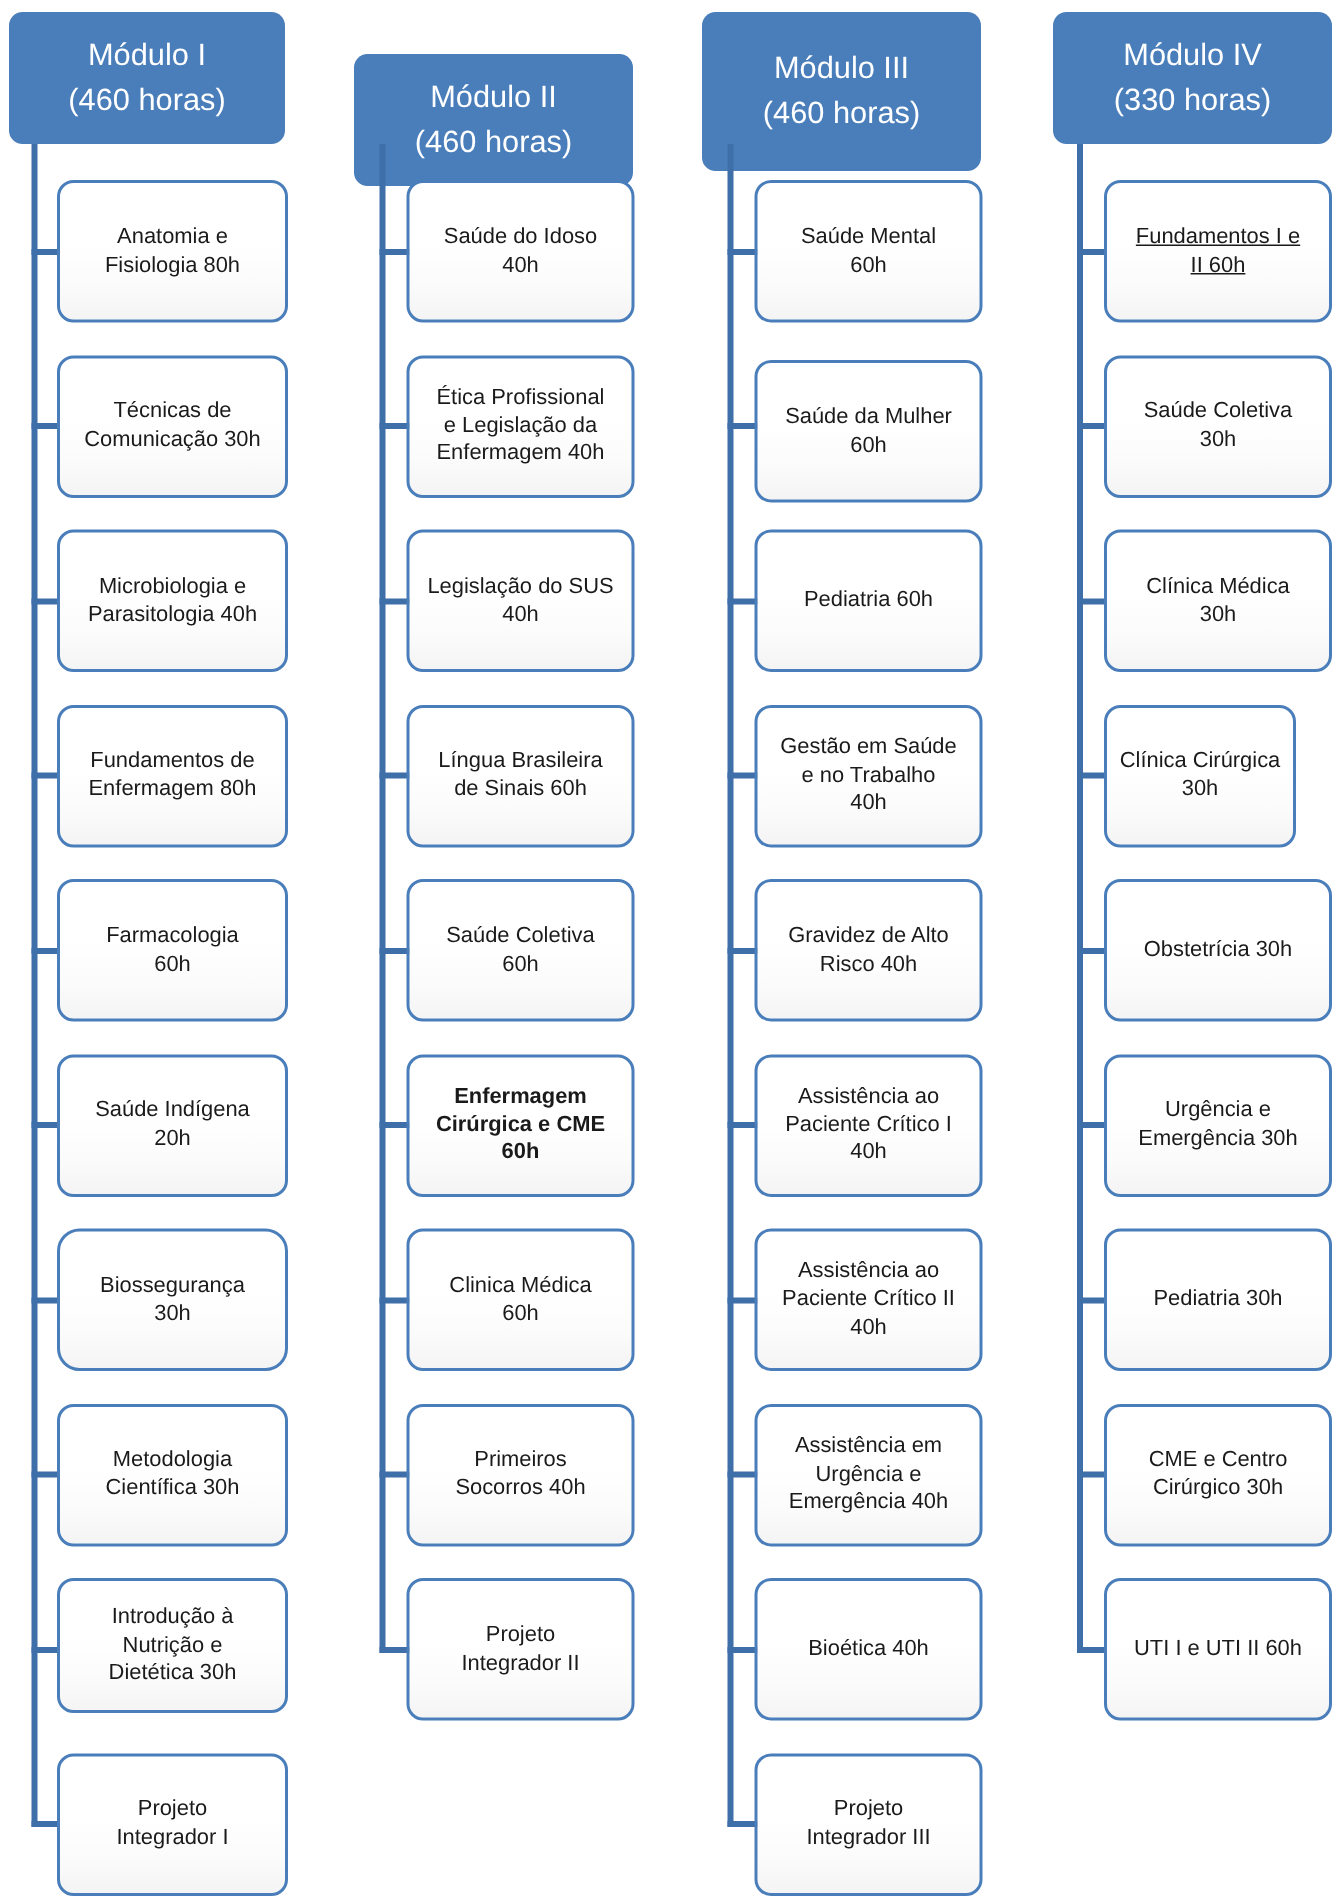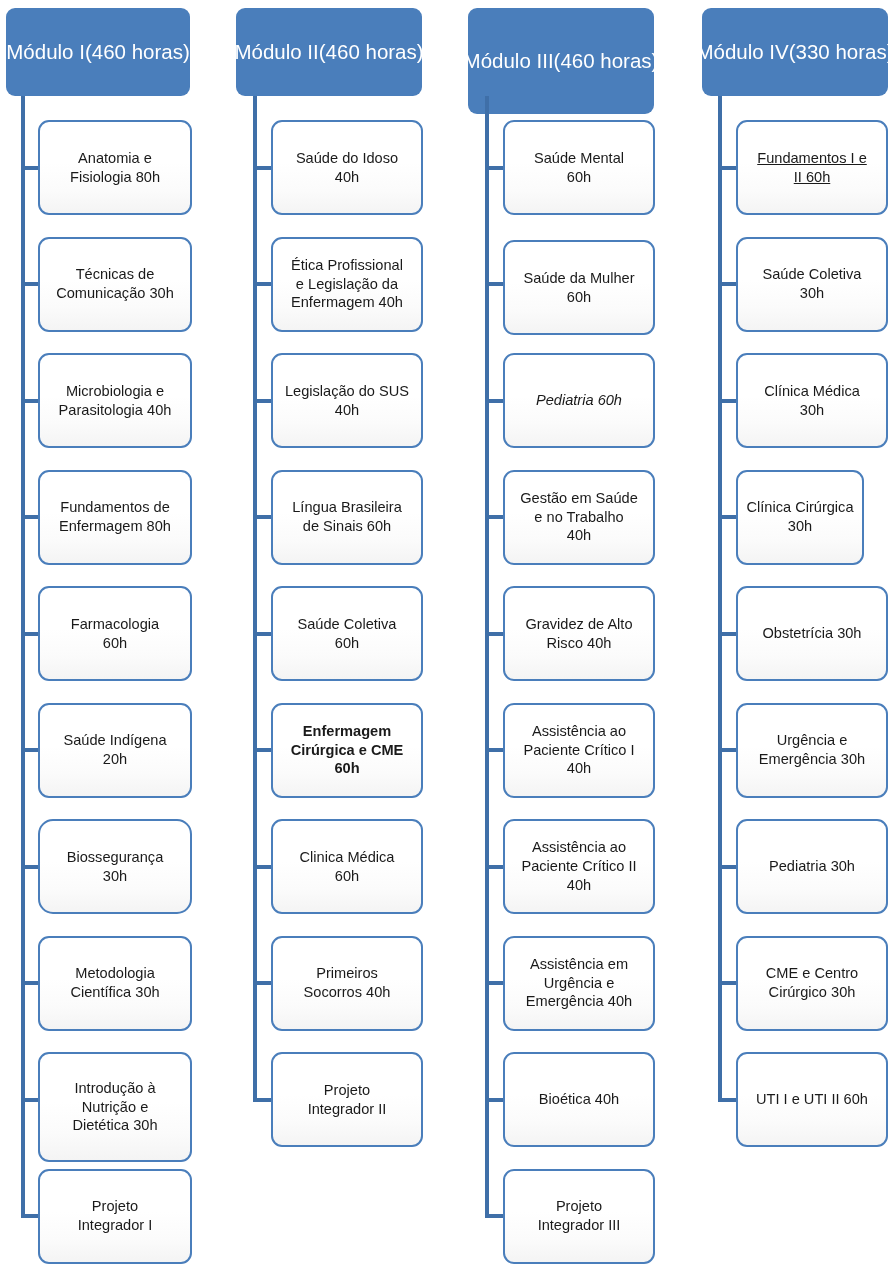--- a/index.html
+++ b/index.html
@@ -28,21 +28,21 @@
 
   
   .module-header {
     position: absolute;
     top: 8px;
     box-sizing: border-box;
     background: #4a7ebb;
     border-radius: 9px;
     color: #ffffff;
     display: flex;
-    flex-direction: row;
+    flex-direction: column;
     align-items: center;
     justify-content: center;
     line-height: 1.45;
     text-align: center;
     padding: 4px 6px;
   }
   .module-header .mh-title {
     font-size: 20.5px;
     white-space: nowrap;
   }
@@ -130,33 +130,33 @@
       <div class="course-box" style="left: 38px; top: 819px; width: 154px; height: 95px; border-radius: 15px;">
         <span class="cb-text">Biossegurança
 30h</span>
       </div>
       <div class="stub" style="left: 21px; top: 981px; width: 19px;"></div>
       <div class="course-box" style="left: 38px; top: 935.5px; width: 154px; height: 95px;">
         <span class="cb-text">Metodologia
 Científica 30h</span>
       </div>
       <div class="stub" style="left: 21px; top: 1097.5px; width: 19px;"></div>
-      <div class="course-box" style="left: 38px; top: 1052px; width: 154px; height: 110px;">
+      <div class="course-box" style="left: 38px; top: 1052px; width: 154px; height: 90px;">
         <span class="cb-text">Introdução à
 Nutrição e
 Dietética  30h</span>
       </div>
       <div class="stub" style="left: 21px; top: 1214px; width: 19px;"></div>
       <div class="course-box" style="left: 38px; top: 1168.5px; width: 154px; height: 95px;">
         <span class="cb-text">Projeto
 Integrador I</span>
       </div>
     </div>
     <div class="column" style="left: 0px;">
-      <div class="module-header" style="left: 236px; width: 186px; height: 88px;">
+      <div class="module-header" style="left: 236px; width: 186px; height: 88px; margin-top: 28px;">
         <div class="mh-title">Módulo II</div>
         <div class="mh-hours">(460 horas)</div>
       </div>
       <div class="trunk" style="left: 253px; top: 96px; height: 1005.5px;"></div>
       <div class="stub" style="left: 253px; top: 165.5px; width: 20px;"></div>
       <div class="course-box" style="left: 271px; top: 120px; width: 152px; height: 95px;">
         <span class="cb-text">Saúde do Idoso
 40h</span>
       </div>
       <div class="stub" style="left: 253px; top: 282px; width: 20px;"></div>
@@ -212,21 +212,21 @@
       <div class="course-box" style="left: 503px; top: 120px; width: 152px; height: 95px;">
         <span class="cb-text">Saúde Mental
 60h</span>
       </div>
       <div class="stub" style="left: 485px; top: 282px; width: 20px;"></div>
       <div class="course-box" style="left: 503px; top: 240px; width: 152px; height: 95px;">
         <span class="cb-text">Saúde da Mulher
 60h</span>
       </div>
       <div class="stub" style="left: 485px; top: 398.5px; width: 20px;"></div>
-      <div class="course-box" style="left: 503px; top: 353px; width: 152px; height: 95px; font-style: italic;">
+      <div class="course-box" style="left: 503px; top: 353px; width: 152px; height: 95px;">
         <span class="cb-text">Pediatria 60h</span>
       </div>
       <div class="stub" style="left: 485px; top: 515px; width: 20px;"></div>
       <div class="course-box" style="left: 503px; top: 469.5px; width: 152px; height: 95px;">
         <span class="cb-text">Gestão  em Saúde
 e no Trabalho
 40h</span>
       </div>
       <div class="stub" style="left: 485px; top: 631.5px; width: 20px;"></div>
       <div class="course-box" style="left: 503px; top: 586px; width: 152px; height: 95px;">

